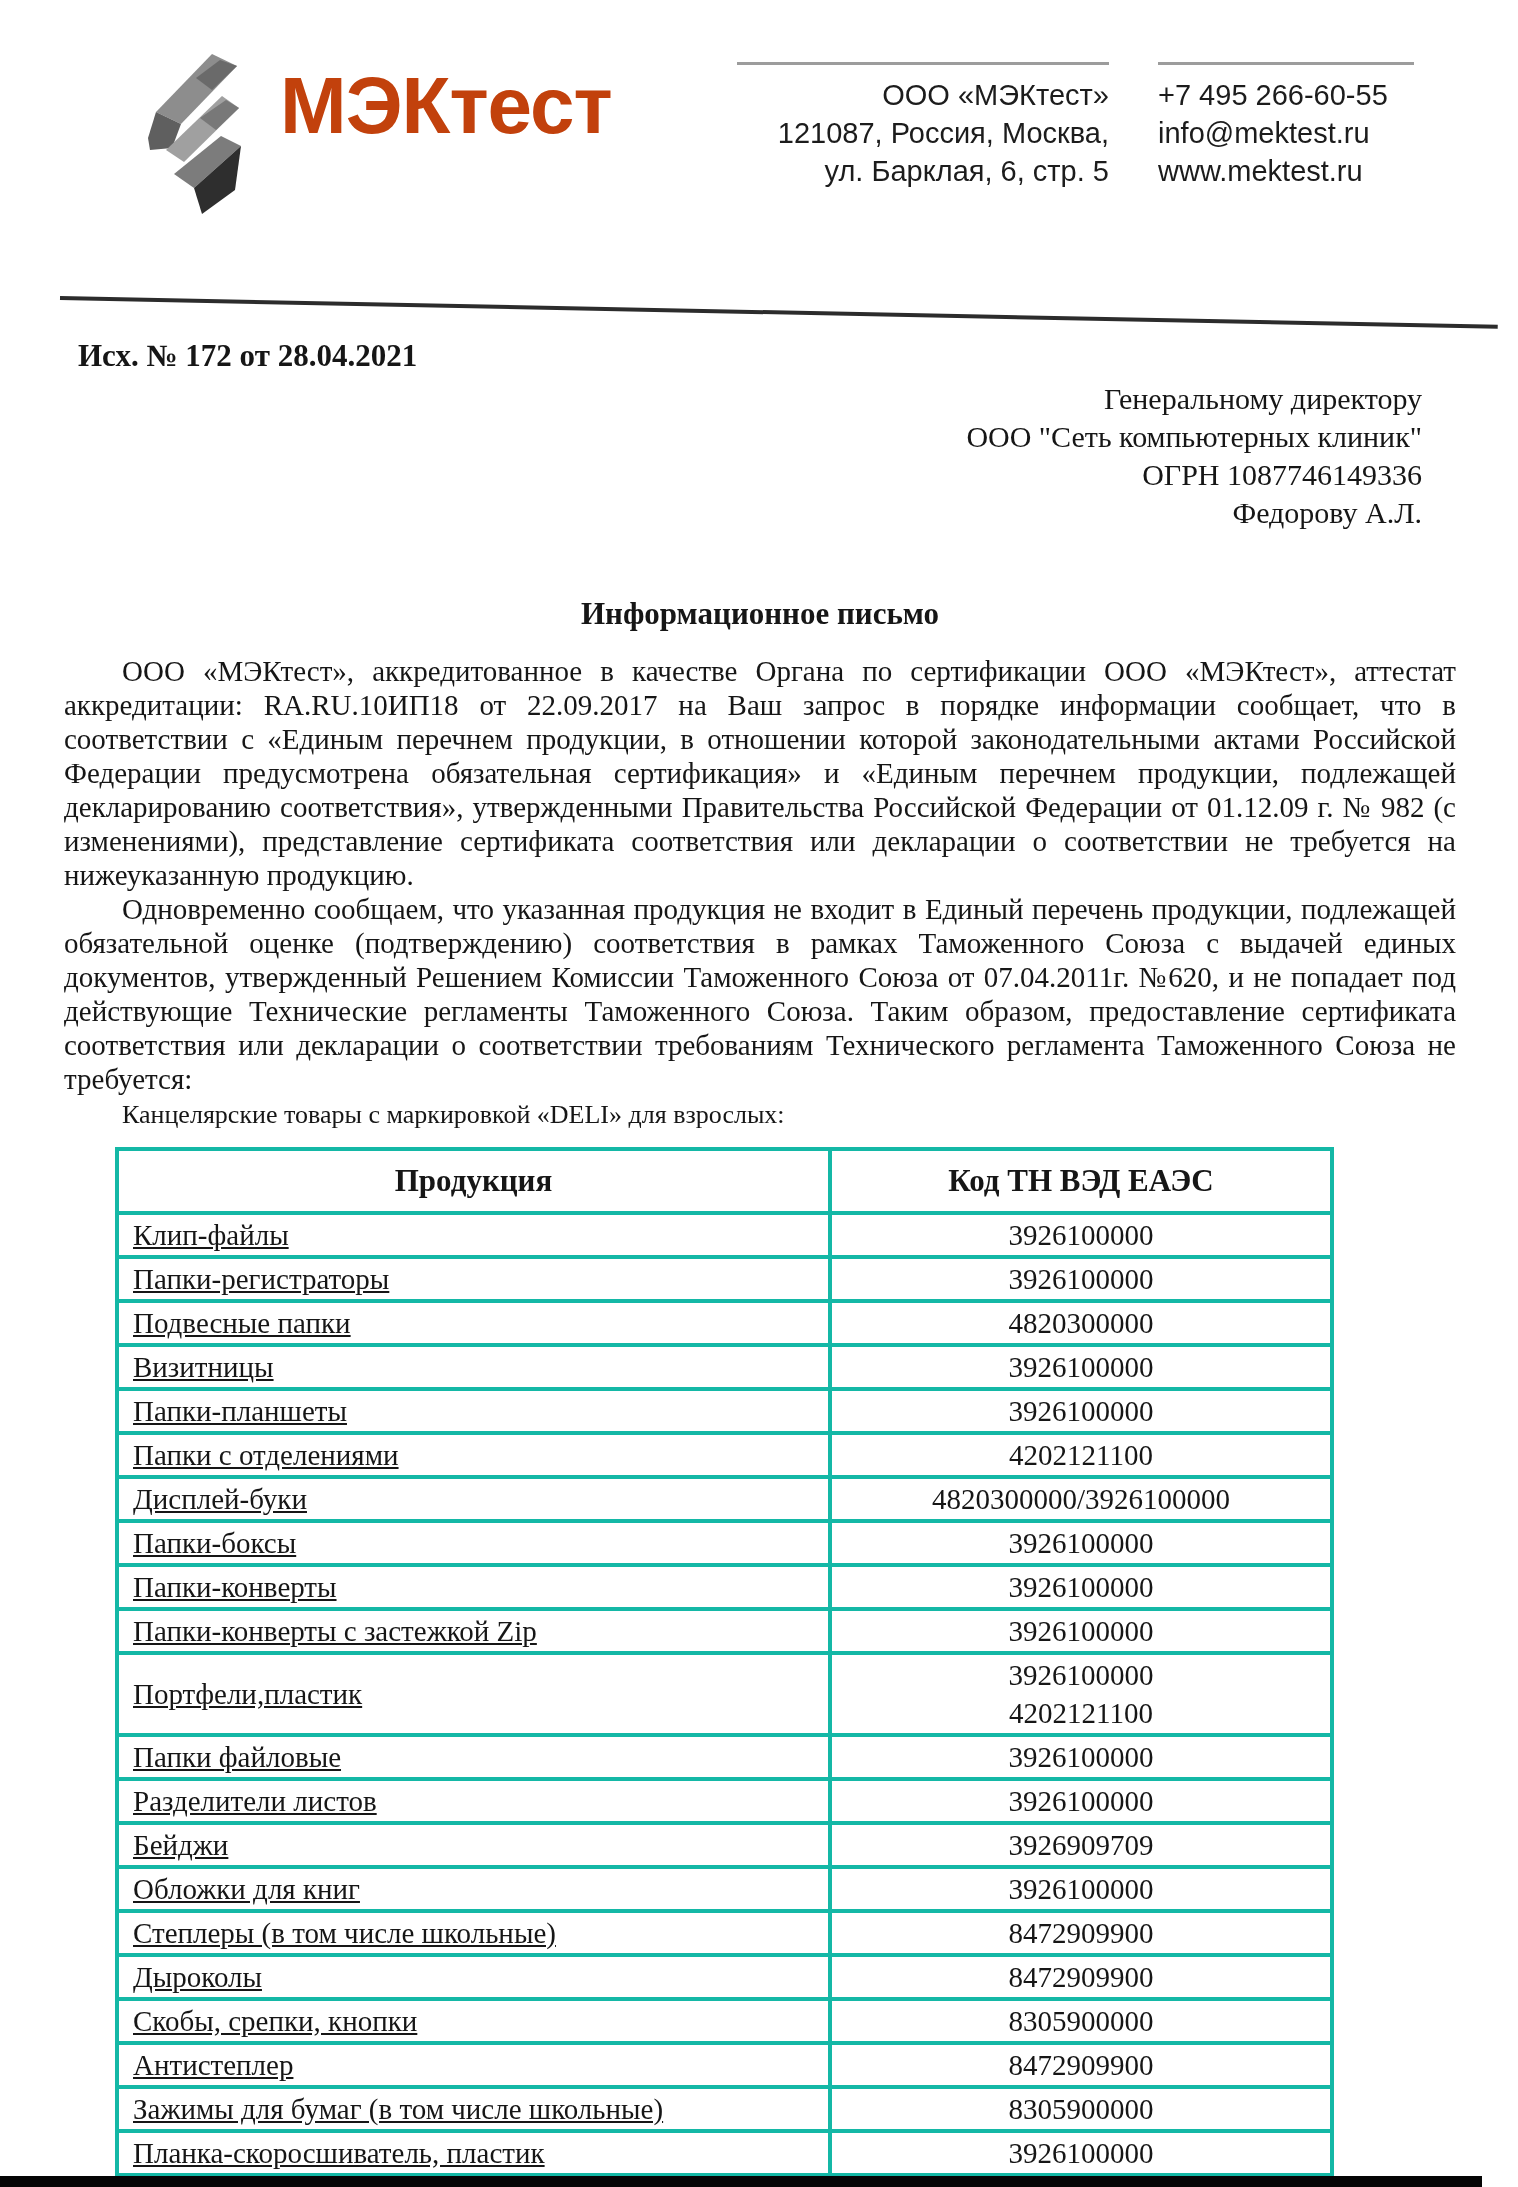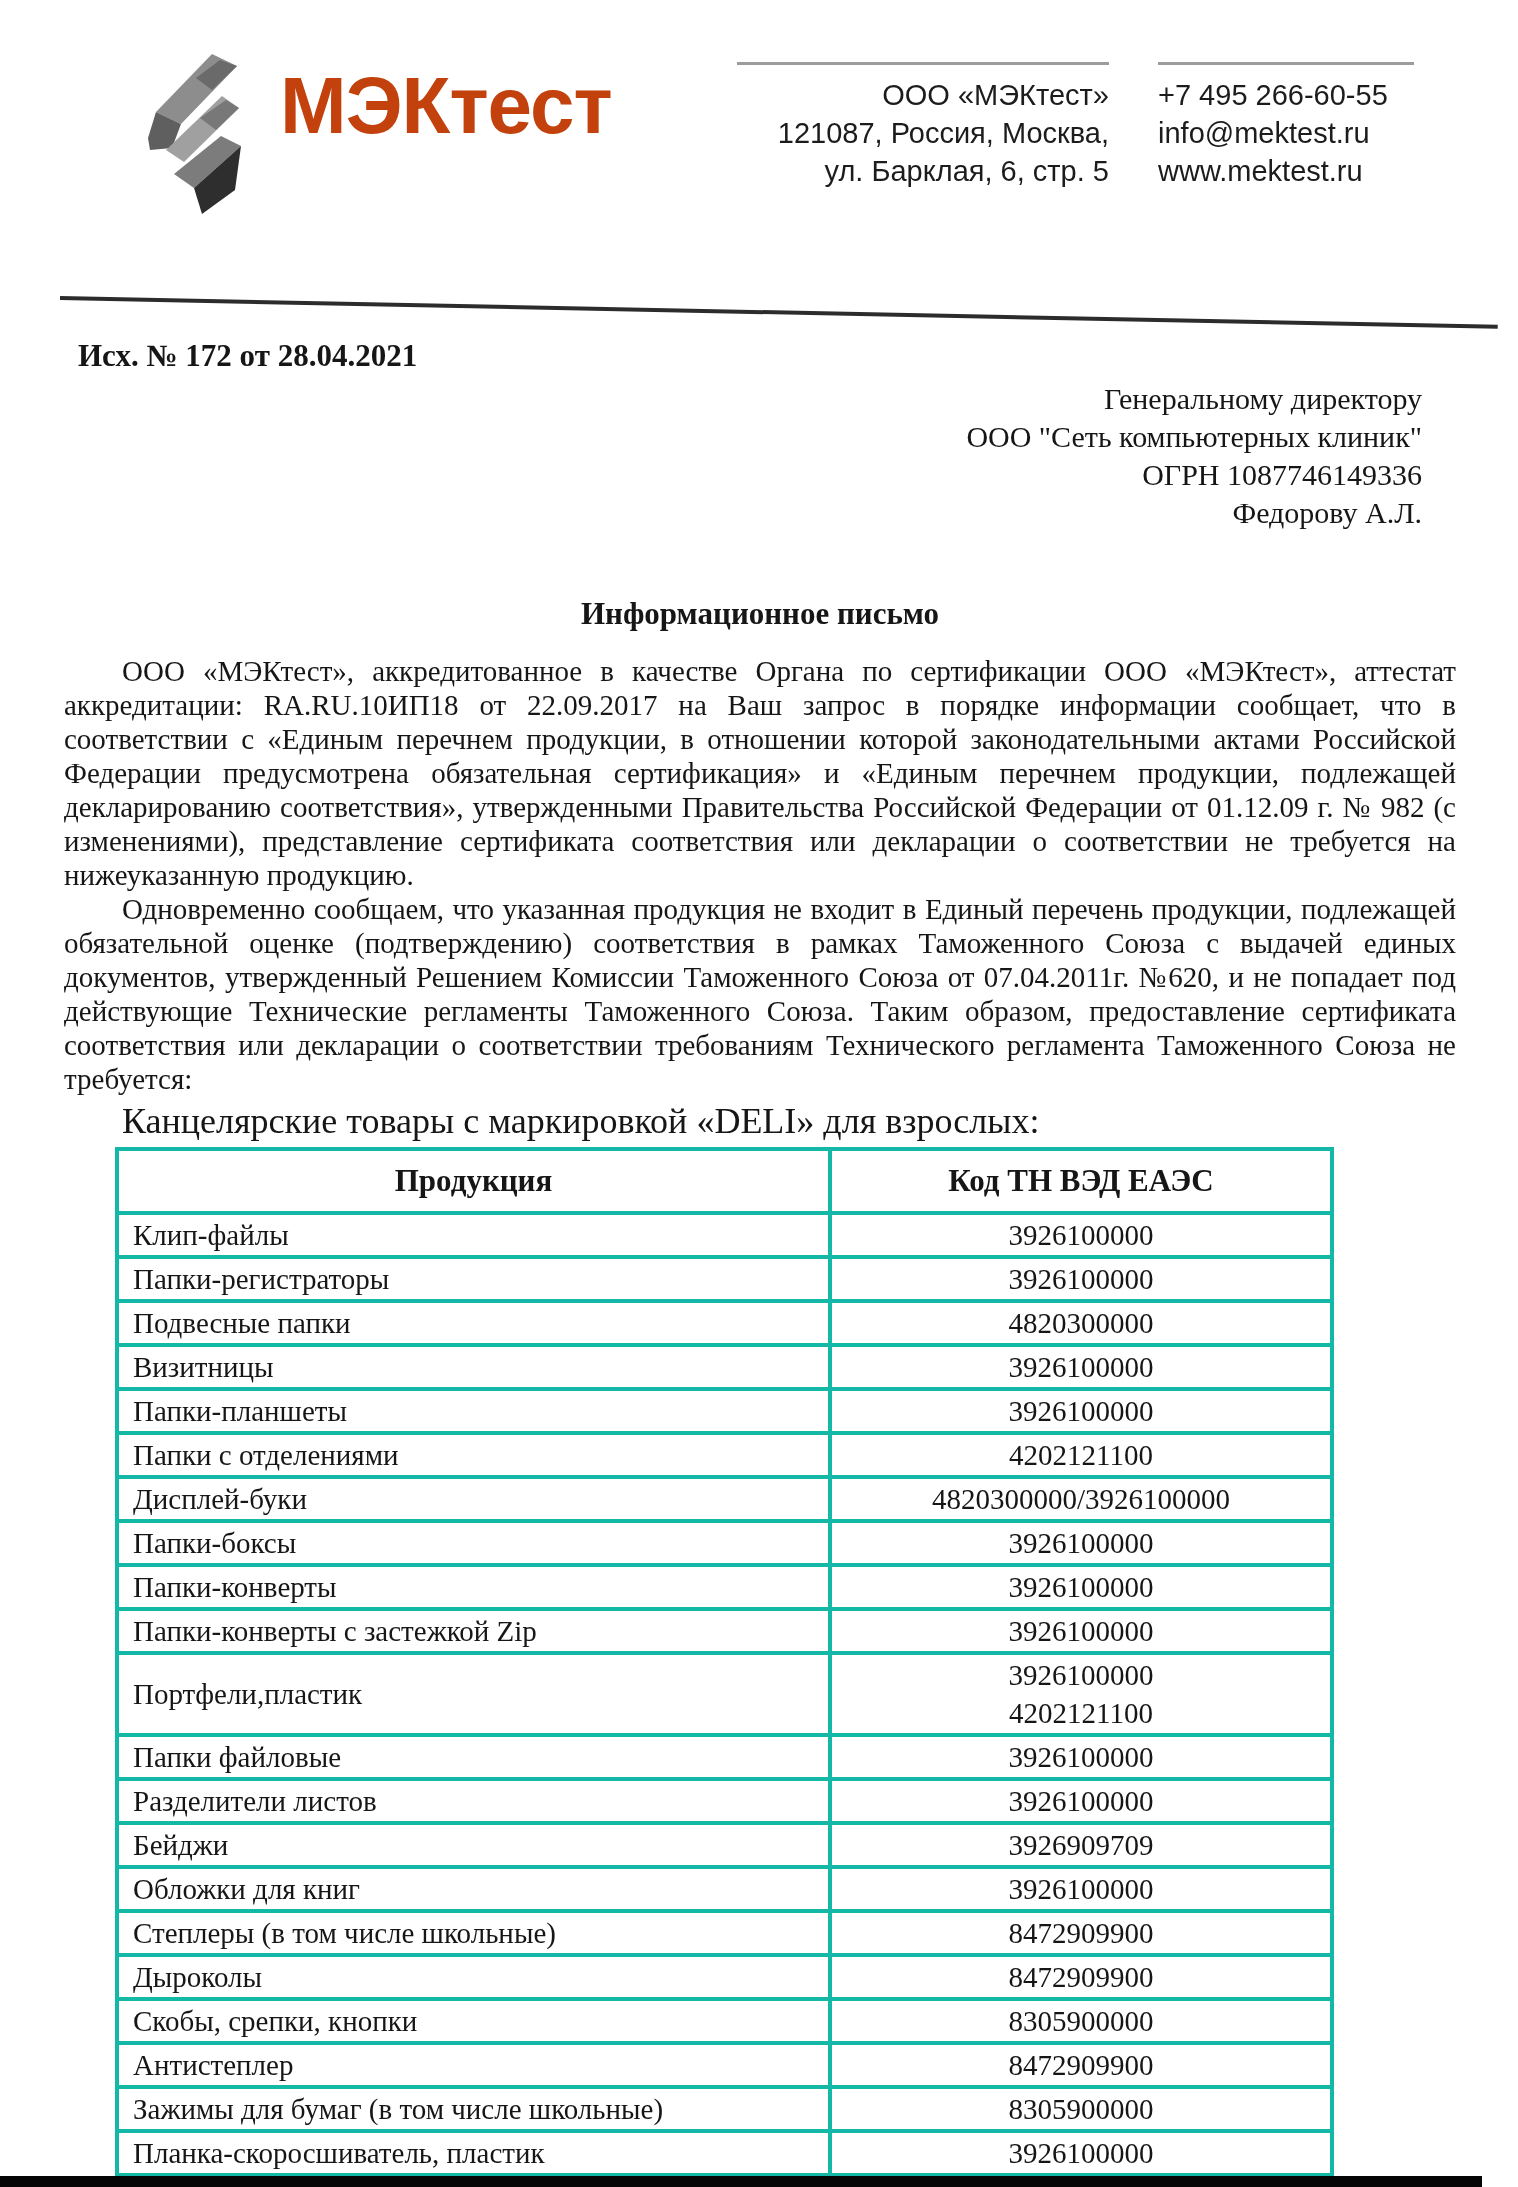--- a/index.html
+++ b/index.html
@@ -39,37 +39,37 @@
     position:absolute; left:64px; top:596px; width:1392px;
     text-align:center; font-weight:700; font-size:31px;
   }
 
   .body-text {
     position:absolute; left:64px; top:654px; width:1392px;
     font-size:29px; line-height:34px; text-align:justify;
   }
   .body-text p { margin:0; text-indent:58px; }
 
-  .table-caption { position:absolute; left:122px; top:1100px; font-size:36px; }
+  .table-caption { position:absolute; left:122px; top:1100px; font-size:26px; }
 
   
   .product-table {
     position:absolute; left:115px; top:1147px; width:1215px;
     border-collapse:collapse; table-layout:fixed; font-size:29px;
     border:3px solid #121212;
   }
   .product-table th, .product-table td { border:4px solid #14b8a6; }
   .product-table th {
     height:58px; font-size:31px; font-weight:700; text-align:center;
     border-bottom-width:3px;
   }
   .product-table tr { height:39px; }
   .product-table tr.mid  { height:40px; }
   .product-table tr.tall { height:78px;padding-left:32px; }
-  td.prod { padding:0 6px 0 14px; text-align:left; vertical-align:middle; }
+  td.prod { padding:0 6px 0 14px; text-align:left; vertical-align:middle;text-decoration:underline; }
   td.code { text-align:center; vertical-align:middle; }
   td.code div { line-height:38px; }
 
   .bottom-bar { position:absolute; left:0; top:2176px; width:1482px; height:11px; background:#050505; }
 </style>
 </head>
 <body>
 
 <div class="page">
 

